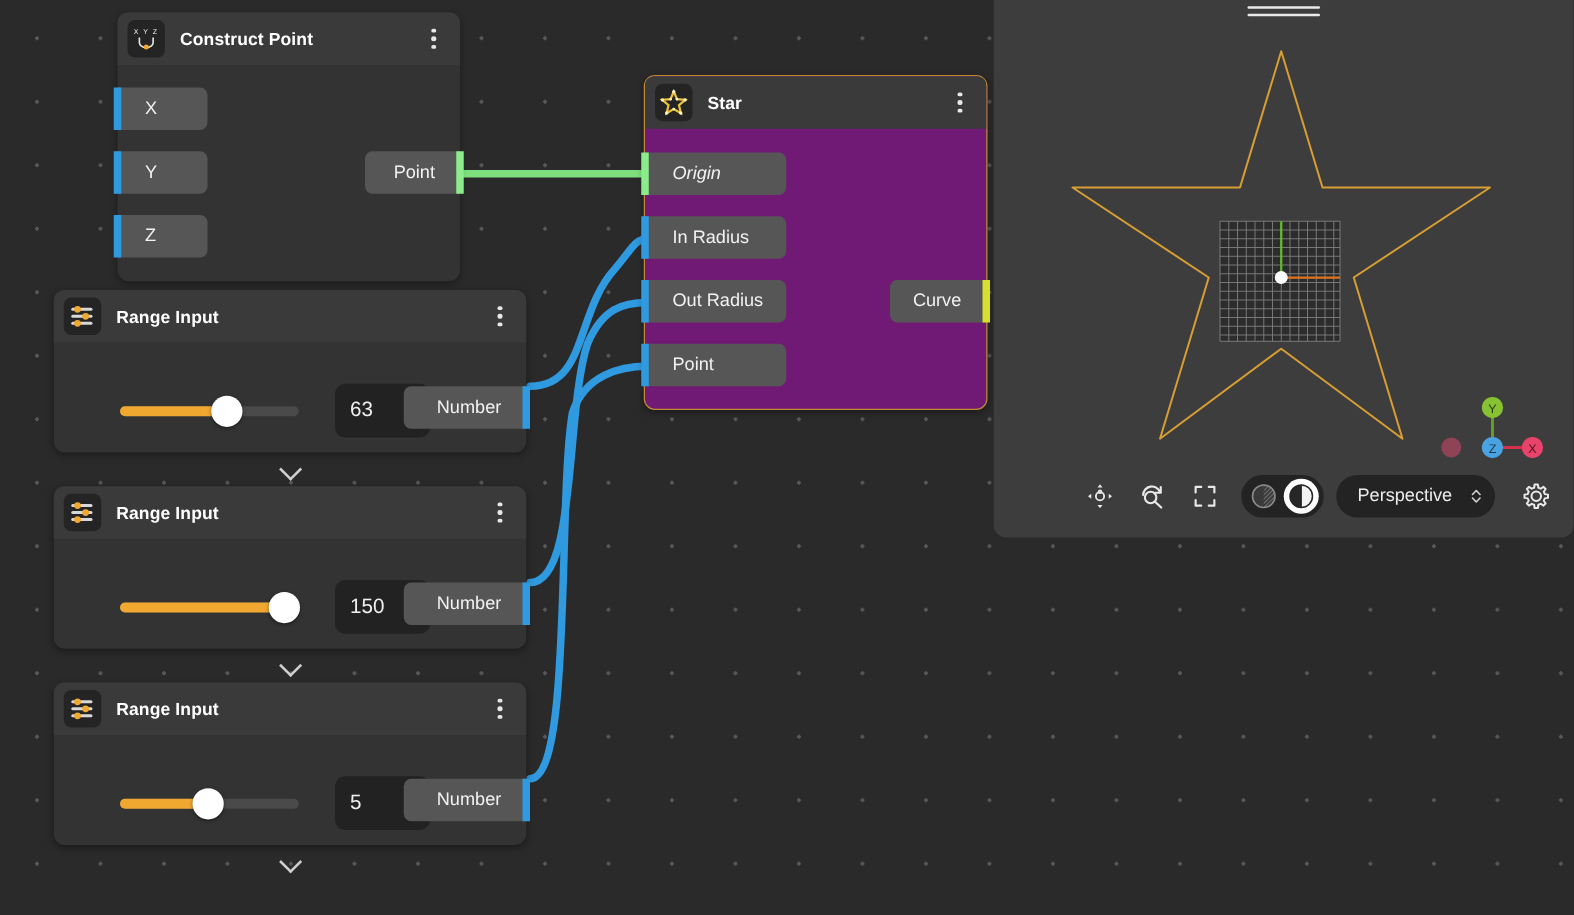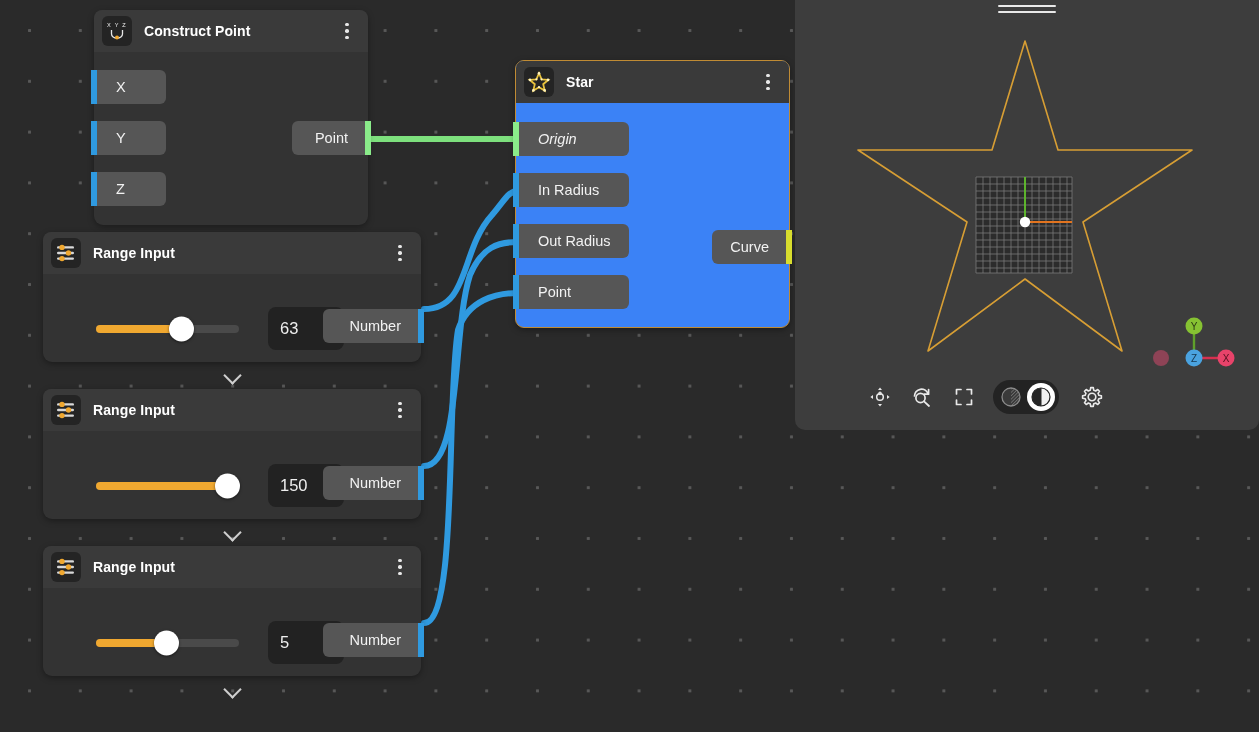--- a/index.html
+++ b/index.html
@@ -39,21 +39,21 @@
 
   
   .node {
     position: absolute;
     background: #333333;
     border-radius: 9px;
     box-shadow: 0 2px 6px rgba(0,0,0,0.35);
   }
   .node.selected {
     border: 1.5px solid #c08b34;
-    background: #3b82f6;
+    background: #701a75;
   }
   .node-header {
     display: flex;
     align-items: center;
     height: 42px;
     padding: 0 6px 0 8px;
     background: #3a3a3a;
     border-radius: 8px 8px 0 0;
   }
   .node.selected .node-header { border-radius: 7px 7px 0 0; }
@@ -382,21 +382,21 @@
         <span>In Radius</span>
       </div>
       <div class="port in" style="top:121px; width:113px;">
         <span class="connector left c-blue"></span>
         <span>Out Radius</span>
       </div>
       <div class="port in" style="top:172px; width:113px;">
         <span class="connector left c-blue"></span>
         <span>Point</span>
       </div>
-      <div class="port out" style="top:127px; right:0; width:77px;">
+      <div class="port out" style="top:121px; right:0; width:77px;">
         <span>Curve</span>
         <span class="connector right c-yellow"></span>
       </div>
     </div>
   </div>
 
   <div class="node" style="left:43px; top:232px; width:378px; height:130px;">
     <div class="node-header">
       <span class="node-icon">
         <svg width="22" height="22" viewBox="0 0 22 22">
@@ -635,20 +635,29 @@
         <span class="seg-item active">
           <svg width="22" height="22" viewBox="0 0 22 22">
             <circle cx="11" cy="11" r="9" fill="#262626"></circle>
             <path d="M11,2 A9,9 0 0 1 11,20 Z" fill="#f2f2f2"></path>
             <circle cx="11" cy="11" r="9" fill="none" stroke="#262626" stroke-width="1.2"></circle>
             <line x1="11" y1="2" x2="11" y2="20" stroke="#262626" stroke-width="1"></line>
           </svg>
         </span>
       </div>
 
+      <div class="persp-select">
+        <span class="persp-label">Perspective</span>
+        <span class="updown">
+          <svg width="10" height="14" viewBox="0 0 10 14">
+            <path d="M2,5.6 L5,2.4 L8,5.6" fill="none" stroke="#d0d0d0" stroke-width="1.3" stroke-linecap="round" stroke-linejoin="round"></path>
+            <path d="M2,8.4 L5,11.6 L8,8.4" fill="none" stroke="#d0d0d0" stroke-width="1.3" stroke-linecap="round" stroke-linejoin="round"></path>
+          </svg>
+        </span>
+      </div>
 
       <div class="tool-btn" style="margin-left:16px;">
         <svg width="24" height="24" viewBox="0 0 24 24">
           <path d="M12,8.2 A3.8,3.8 0 1 0 12,15.8 A3.8,3.8 0 1 0 12,8.2 Z" fill="none" stroke="#e9e9e9" stroke-width="1.6"></path>
           <path d="M12,2.6 L13.3,2.6 L13.7,5.2 A7,7 0 0 1 15.6,6.0 L17.8,4.5 L19.5,6.2 L18,8.4
                    A7,7 0 0 1 18.8,10.3 L21.4,10.7 L21.4,13.3 L18.8,13.7
                    A7,7 0 0 1 18,15.6 L19.5,17.8 L17.8,19.5 L15.6,18
                    A7,7 0 0 1 13.7,18.8 L13.3,21.4 L10.7,21.4 L10.3,18.8
                    A7,7 0 0 1 8.4,18 L6.2,19.5 L4.5,17.8 L6,15.6
                    A7,7 0 0 1 5.2,13.7 L2.6,13.3 L2.6,10.7 L5.2,10.3

